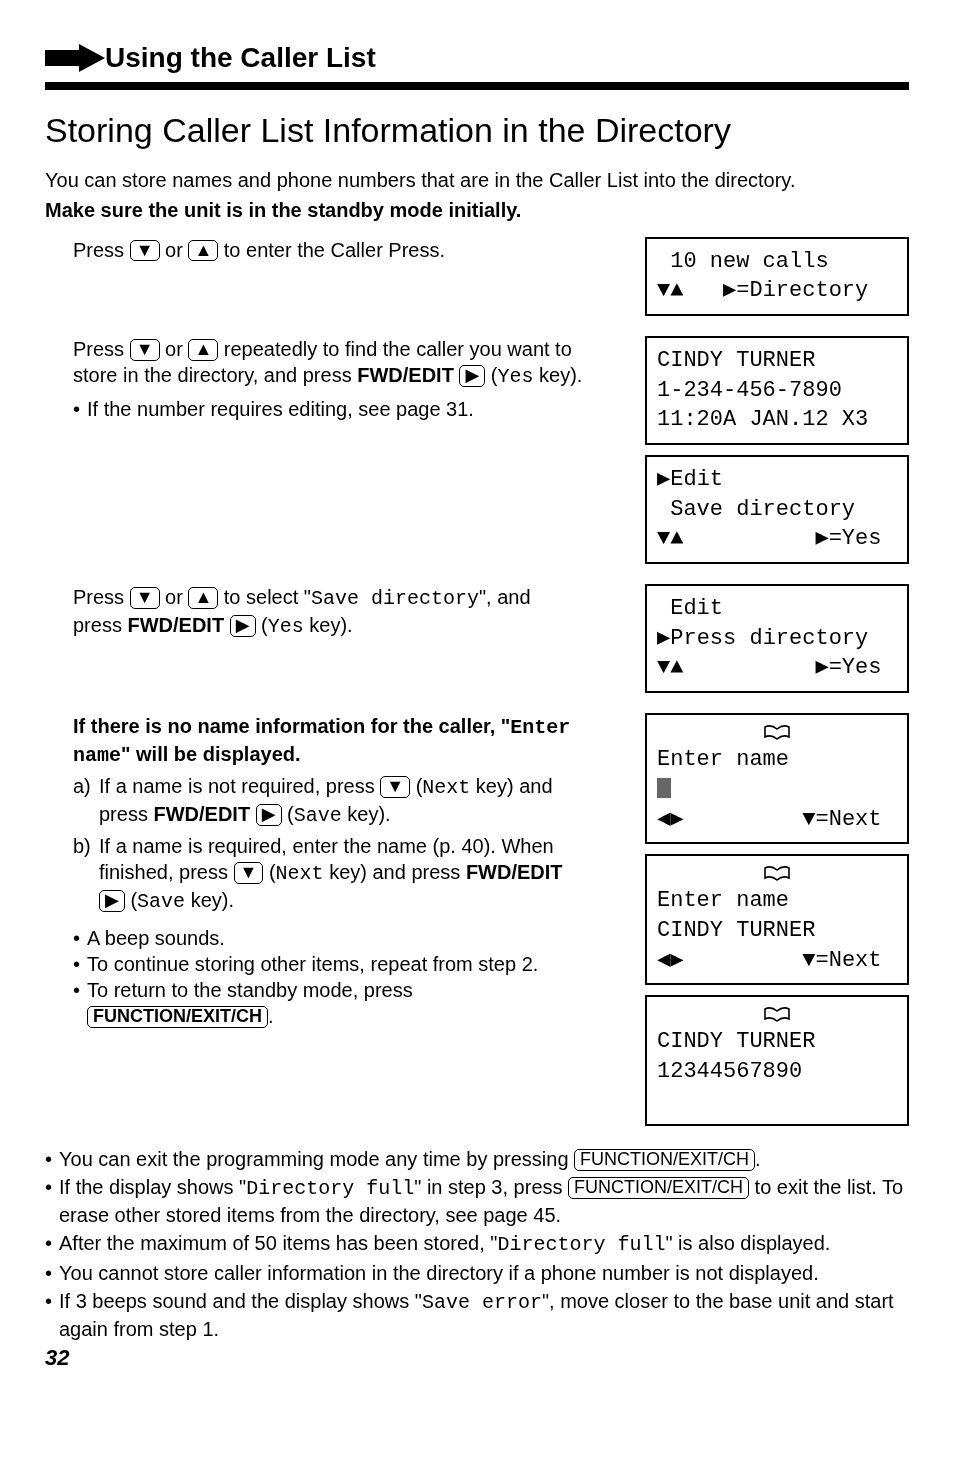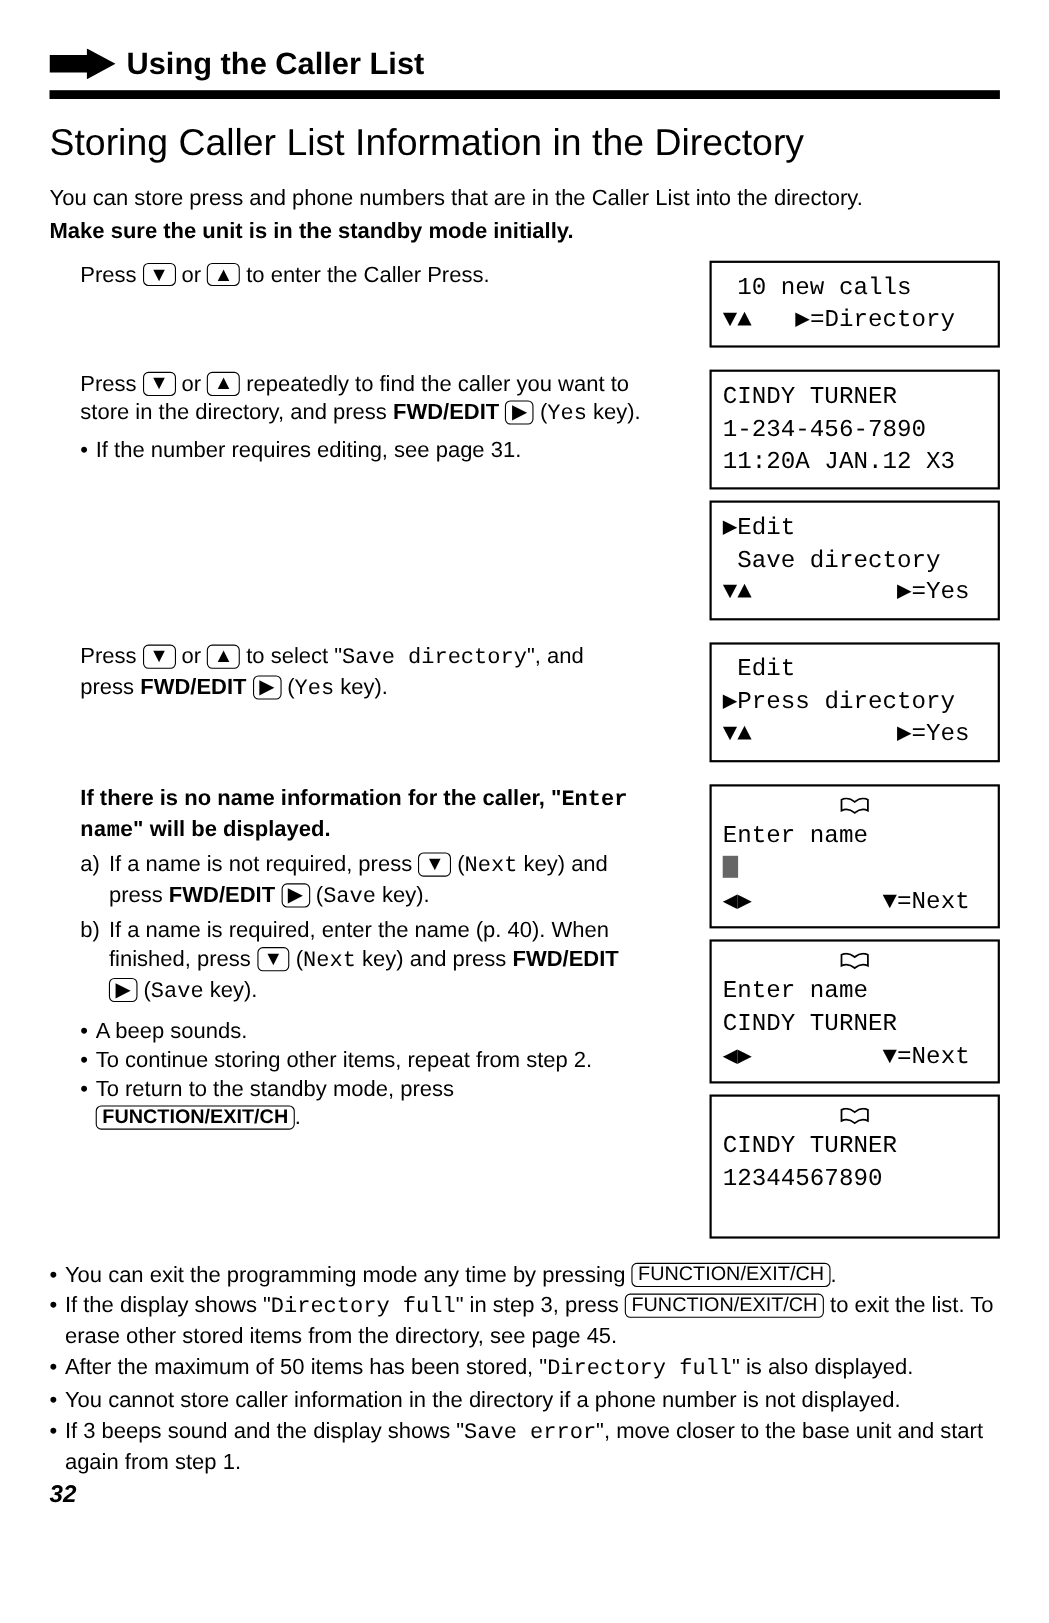--- a/index.html
+++ b/index.html
@@ -6,21 +6,21 @@
   body {
     font-family: Arial, Helvetica, sans-serif;
     font-size: 20px;
     line-height: 1.3;
     width: 954px;
     background: #fff;
     color: #000;
     padding: 40px 45px 20px 45px;
   }
   .mono { font-family: "Courier New", Courier, monospace; }
-  .arrow-header { display: flex; align-items: center; gap: 10px; margin-bottom: 6px; }
+  .arrow-header { display: flex; align-items: center; margin-bottom: 6px; }
   .big-arrow { width: 60px; height: 28px; }
   .big-arrow svg { width: 100%; height: 100%; }
   .section-title { font-weight: bold; font-size: 28px; }
   .rule { height: 8px; background: #000; margin-bottom: 18px; }
   .main-title { font-weight: normal; font-size: 34px; margin-bottom: 14px; }
   .intro { margin-bottom: 4px; }
   .bold { font-weight: bold; }
   .steps { margin-top: 14px; }
   .step { display: flex; align-items: flex-start; margin-bottom: 20px; }
   .step-left { flex: 1; padding-right: 12px; padding-left: 28px; }
@@ -73,21 +73,21 @@
     <svg viewBox="0 0 60 28">
         <polygon points="0,6 34,6 34,0 60,14 34,28 34,22 0,22" fill="#000"></polygon>
       </svg>
   </span>
   <span class="section-title">Using the Caller List</span>
 </div>
 <div class="rule"></div>
 
 <h1 class="main-title">Storing Caller List Information in the Directory</h1>
 
-<p class="intro">You can store press and phone numbers that are in the Caller List into the directory.</p>
+<p class="intro">You can store names and phone numbers that are in the Caller List into the directory.</p>
 <p class="intro bold">Make sure the unit is in the standby mode initially.</p>
 
 <div class="steps">
 
   <div class="step">
     <div class="step-left">
       <p>
         <span>Press </span>
         <span class="key">▼</span>
         <span> or </span>

